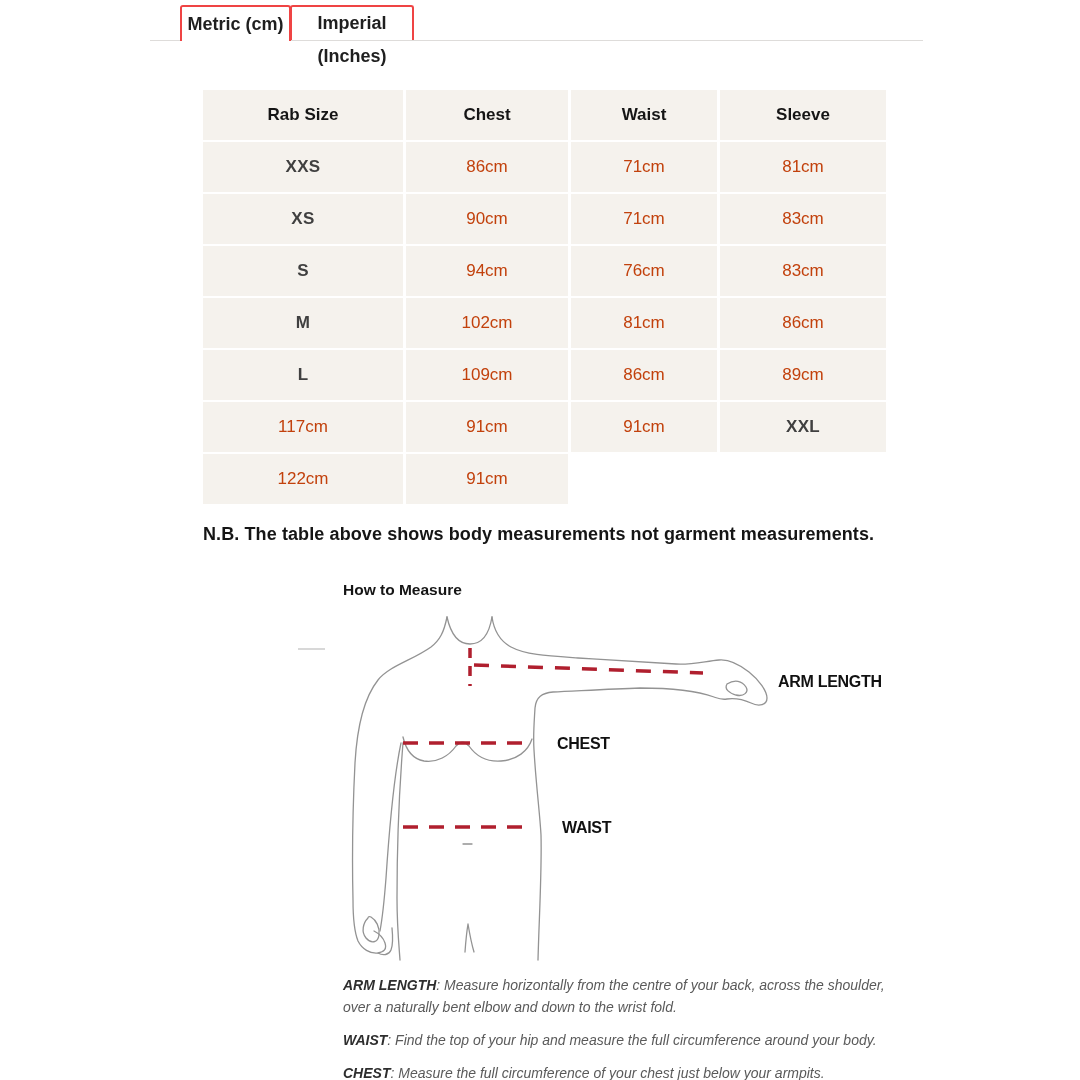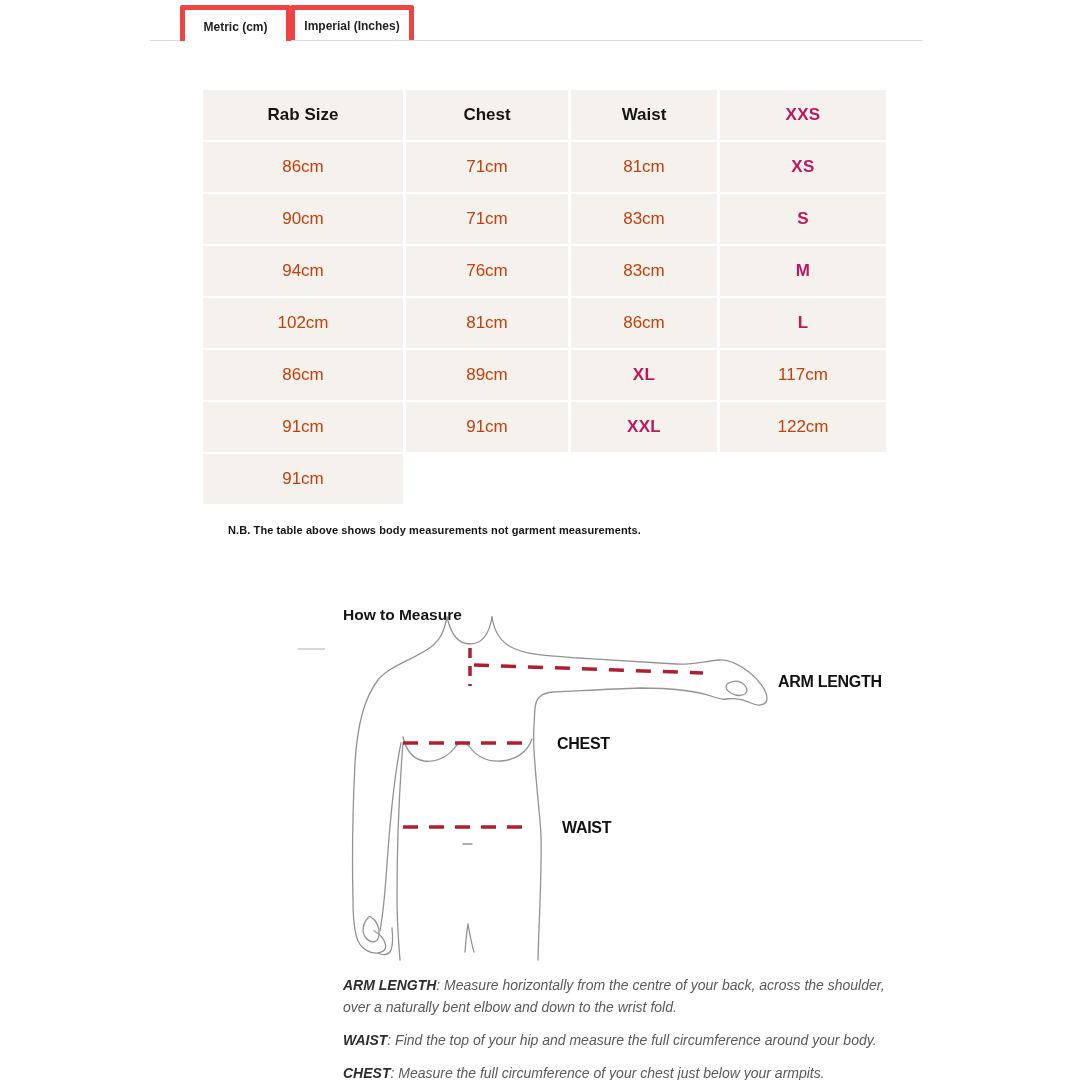--- a/index.html
+++ b/index.html
@@ -3,39 +3,39 @@
 <meta charset="utf-8">
 <style>
   * { margin:0; padding:0; box-sizing:border-box; }
   html,body { background:#ffffff; }
   body { font-family:"Liberation Sans","DejaVu Sans",sans-serif; }
   #canvas { position:relative; width:1080px; height:1080px; background:#ffffff; overflow:hidden; margin:0 auto; }
 
   
   .tab-rule { position:absolute; left:150px; top:40px; width:773px; height:1px; background:#dedcda; z-index:0; }
   .tab { position:absolute; top:5px; height:36px; line-height:34px; text-align:center;
-         font-size:12px; font-weight:bold; color:#1f1f1f; background:#ffffff;
-         border:5px solid #ef4444; border-radius:3px 3px 0 0; cursor:pointer; }
+         font-size:18px; font-weight:bold; color:#1f1f1f; background:#ffffff;
+         border:2px solid #ef4444; border-radius:3px 3px 0 0; cursor:pointer; }
   .tab.active { left:180px; width:111px; border-bottom:none; z-index:2; }
   .tab.inactive { left:290px; width:124px; height:35px; line-height:33px; border-bottom:none; z-index:1; }
 
   
   .size-table { position:absolute; left:203px; top:90px; width:791px;
                 display:grid; grid-template-columns:200px 162px 146px 166px;
                 column-gap:3px; row-gap:2px; }
   .size-table .cell { background:#f5f2ed; height:50px; display:flex; align-items:center; justify-content:center;
                       font-size:17px; color:#c2410c; }
   .size-table .cell.head { font-weight:bold; color:#151515; }
-  .size-table .cell.size { font-weight:bold; color:#be185d; letter-spacing:0.3px; }
+  .size-table .cell.size { font-weight:bold; color:#404040; letter-spacing:0.3px; }
 
   
-  .nb-note { position:absolute; left:203px; top:524px; font-size:11px; font-weight:bold; color:#151515; letter-spacing:0.1px;margin-left:25px; }
+  .nb-note { position:absolute; left:203px; top:524px; font-size:18px; font-weight:bold; color:#151515; letter-spacing:0.1px; }
 
   
-  .htm-title { position:absolute; left:343px; top:606px; font-size:15.5px; font-weight:bold; color:#151515; }
+  .htm-title { position:absolute; left:343px; top:581px; font-size:15.5px; font-weight:bold; color:#151515; }
   .diagram { position:absolute; left:290px; top:598px; width:600px; height:380px; }
   .diagram path, .diagram line.outline { fill:none; stroke:#939393; stroke-width:1.3; stroke-linecap:round; stroke-linejoin:round; }
   .diagram .redline { stroke:#b01f2e; stroke-width:3.5; fill:none; }
   .diagram .artifact { stroke:#cfcfcf; stroke-width:1.6; }
   .diagram text { font-family:"Liberation Sans","DejaVu Sans",sans-serif; font-size:16px; font-weight:bold;
                   fill:#111111; letter-spacing:-0.3px; }
 
   
   .instructions { position:absolute; left:343px; top:974px; width:548px; }
   .instructions p { font-size:14px; color:#5a5a5a; line-height:1.58; margin-bottom:11px;font-style:italic; }
@@ -47,20 +47,21 @@
 <div id="canvas">
 
   <div class="tab-rule"></div>
   <div class="tab active">Metric (cm)</div>
   <div class="tab inactive">Imperial (Inches)</div>
 
   <div class="size-table">
     <div class="cell head">Rab Size</div>
     <div class="cell head">Chest</div>
     <div class="cell head">Waist</div>
+    <div class="cell head">Sleeve</div>
 
     <div class="cell size">XXS</div>
     <div class="cell">86cm</div>
     <div class="cell">71cm</div>
     <div class="cell">81cm</div>
 
     <div class="cell size">XS</div>
     <div class="cell">90cm</div>
     <div class="cell">71cm</div>
     <div class="cell">83cm</div>
@@ -69,24 +70,24 @@
     <div class="cell">94cm</div>
     <div class="cell">76cm</div>
     <div class="cell">83cm</div>
 
     <div class="cell size">M</div>
     <div class="cell">102cm</div>
     <div class="cell">81cm</div>
     <div class="cell">86cm</div>
 
     <div class="cell size">L</div>
+    <div class="cell">109cm</div>
     <div class="cell">86cm</div>
     <div class="cell">89cm</div>
 
-    <div class="cell size">XL</div>
     <div class="cell">117cm</div>
     <div class="cell">91cm</div>
     <div class="cell">91cm</div>
 
     <div class="cell size">XXL</div>
     <div class="cell">122cm</div>
     <div class="cell">91cm</div>
   </div>
 
   <div class="nb-note">N.B. The table above shows body measurements not garment measurements.</div>

